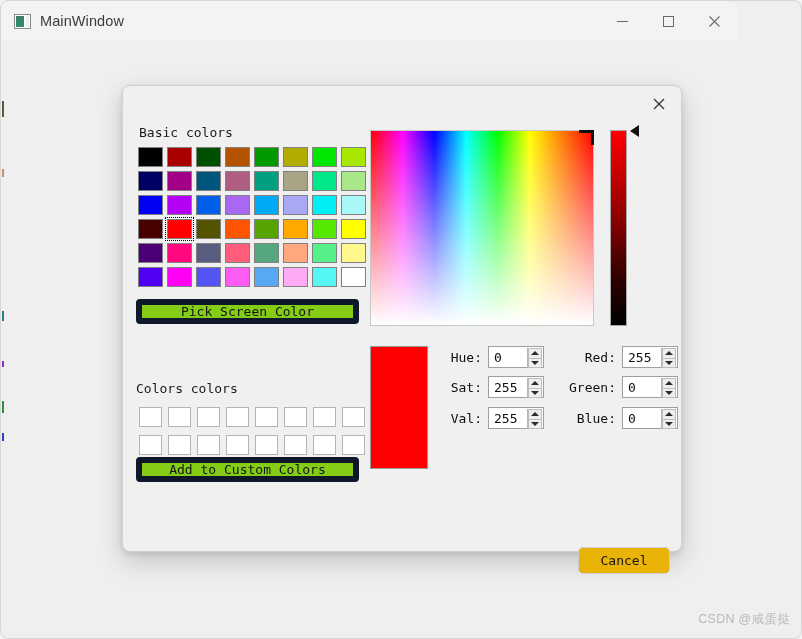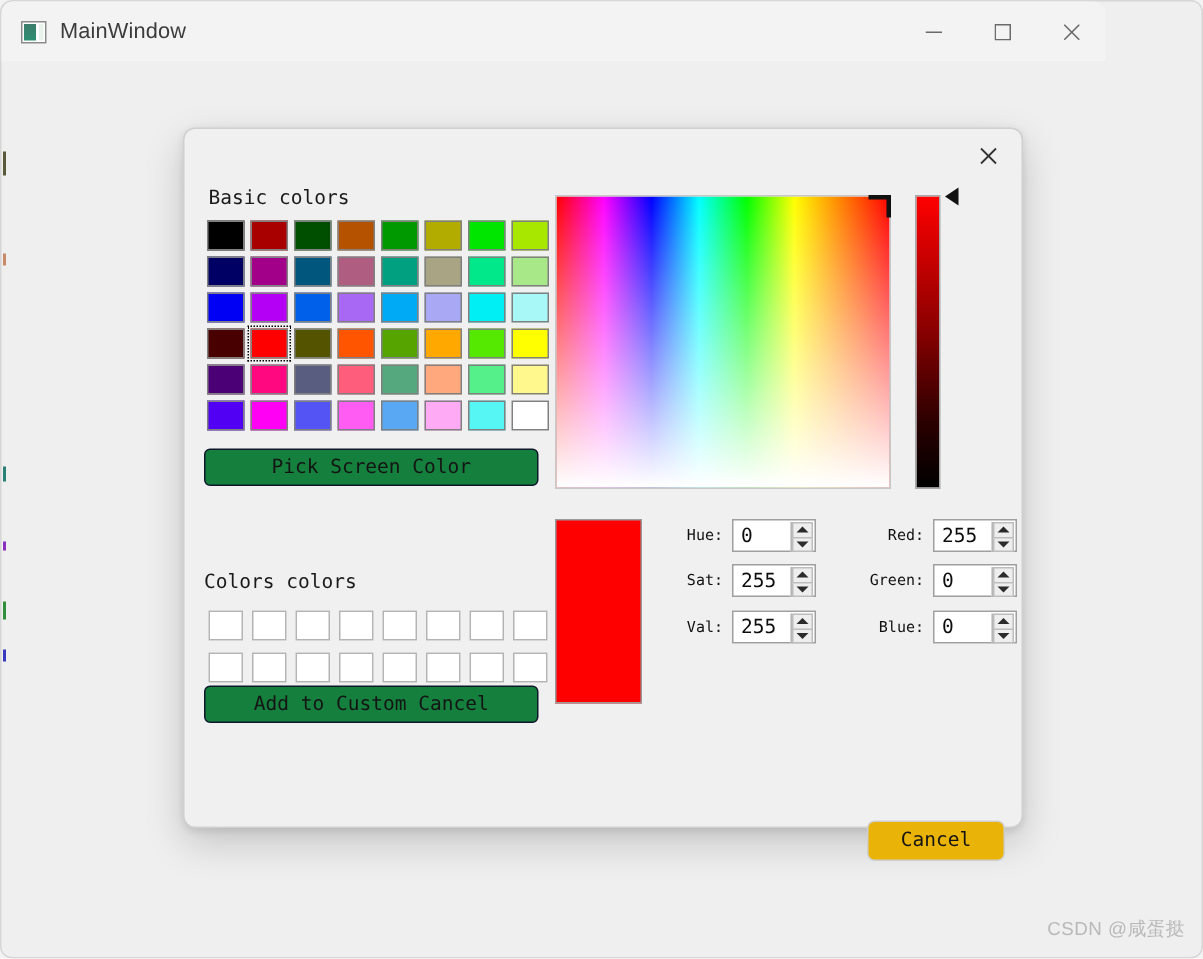--- a/index.html
+++ b/index.html
@@ -130,22 +130,22 @@
   .swatch {
     width: 25px; height: 20px;
     border: 1px solid #808080;
   }
   .swatch-cell.sel {
     outline: 1px dotted #000;
     outline-offset: -1px;
   }
 
   .btn {
-    background: #15803d;
-    border: 1px solid #0f172a;
+    background: #84cc16;
+    border: 6px solid #0f172a;
     border-radius: 4px;
     font-family: "DejaVu Sans Mono", "Liberation Mono", monospace;
     font-size: 13px;
     color: #141414;
     display: flex; align-items: center; justify-content: center;
   }
   .btn-pick {
     position: absolute; left: 13px; top: 177px; width: 223px; height: 25px;
   }
   .btn-addcustom {
@@ -192,21 +192,21 @@
   
   .preview {
     position: absolute; left: 247px; top: 224px; width: 58px; height: 123px;
     border: 1px solid #9a9a9a;
   }
 
   
   .field-row { position: absolute; display: flex; align-items: center; }
   .fld-label {
     font-family: "DejaVu Sans Mono", "Liberation Mono", monospace;
-    font-size: 10px; color: #101010; text-align: right; white-space: nowrap;
+    font-size: 13px; color: #101010; text-align: right; white-space: nowrap;
   }
   .spin {
     position: relative; height: 22px;
     background: #fff;
     border: 1px solid #9f9f9f;
     display: flex; align-items: center;
   }
   .spin input, .spin .val {
     border: none; outline: none; background: transparent;
     font-family: "DejaVu Sans Mono", "Liberation Mono", monospace;
@@ -498,21 +498,21 @@
             <div class="cust-sw" style="background: rgb(255, 255, 255);"></div>
           </div>
           <div class="cust-cell">
             <div class="cust-sw" style="background: rgb(255, 255, 255);"></div>
           </div>
           <div class="cust-cell">
             <div class="cust-sw" style="background: rgb(255, 255, 255);"></div>
           </div>
         </div>
 
-      <div class="btn btn-addcustom">Add to Custom Cancel</div>
+      <div class="btn btn-addcustom">Add to Custom Colors</div>
 
       <div class="sv-box">
         <div class="sv-cursor"></div>
       </div>
       <div class="val-slider"></div>
       <div class="val-arrow"></div>
 
       <div class="preview" id="preview" style="background: rgb(255, 0, 0);"></div>
 
       <div class="field-row" style="left:317px; top:224px;">

